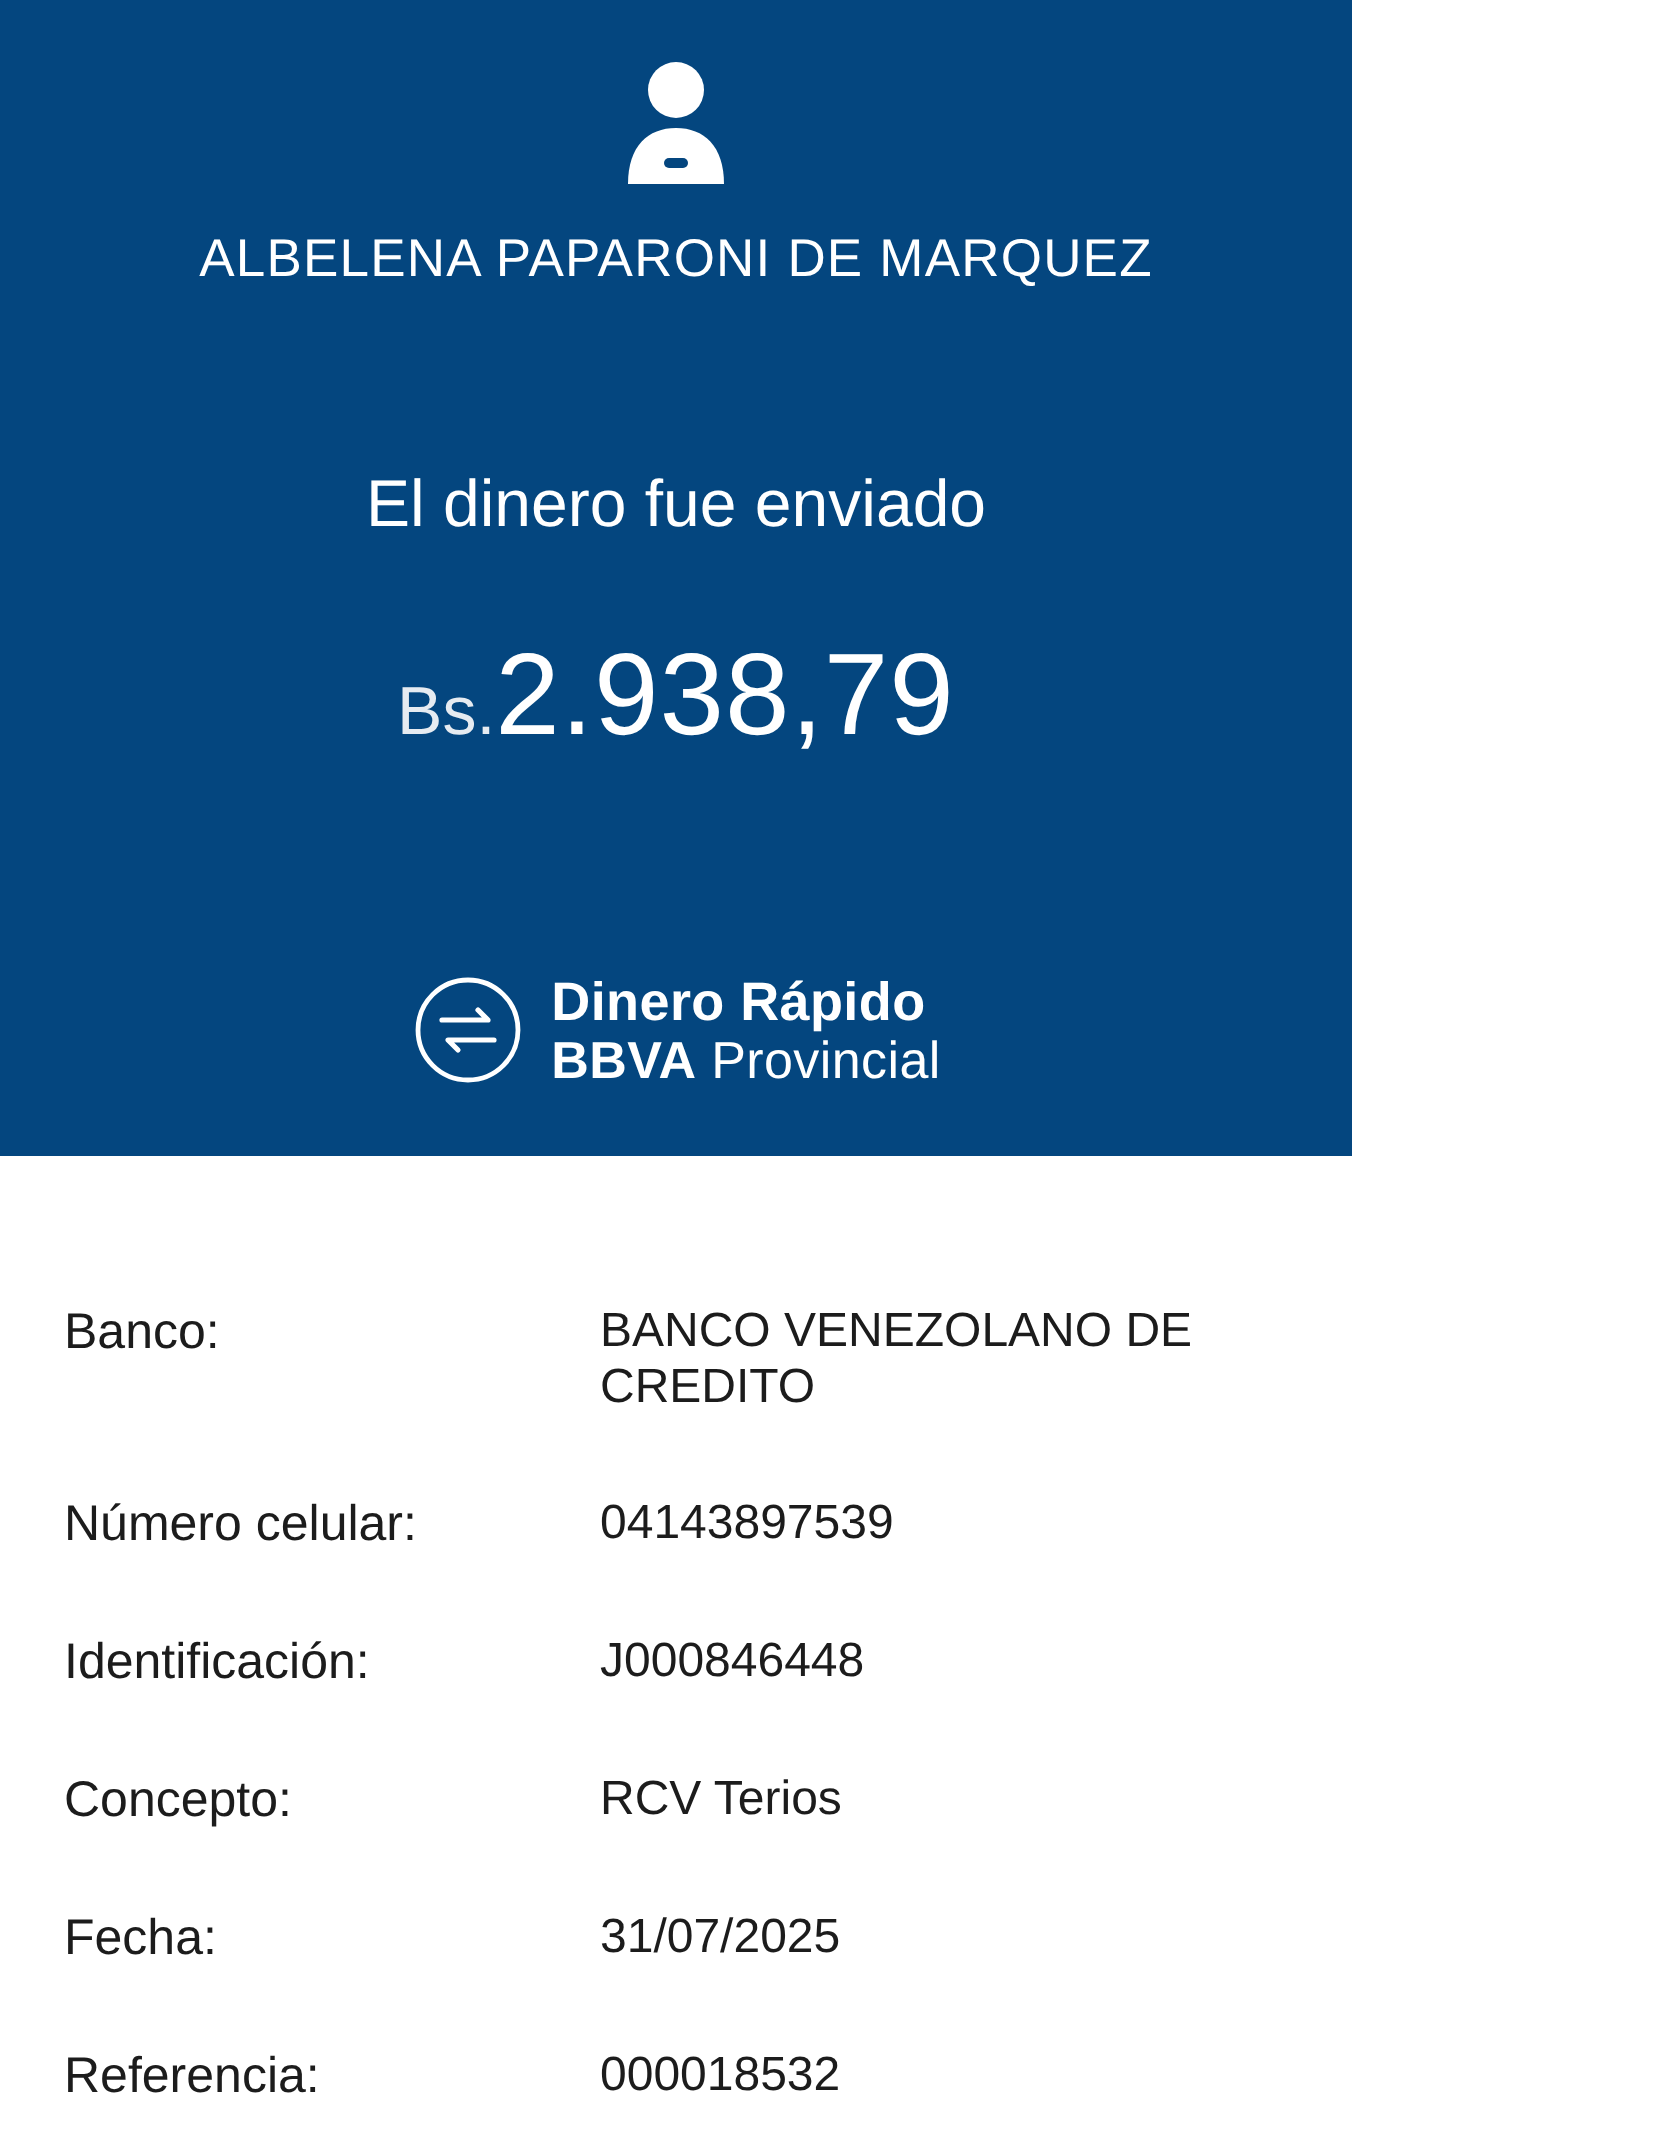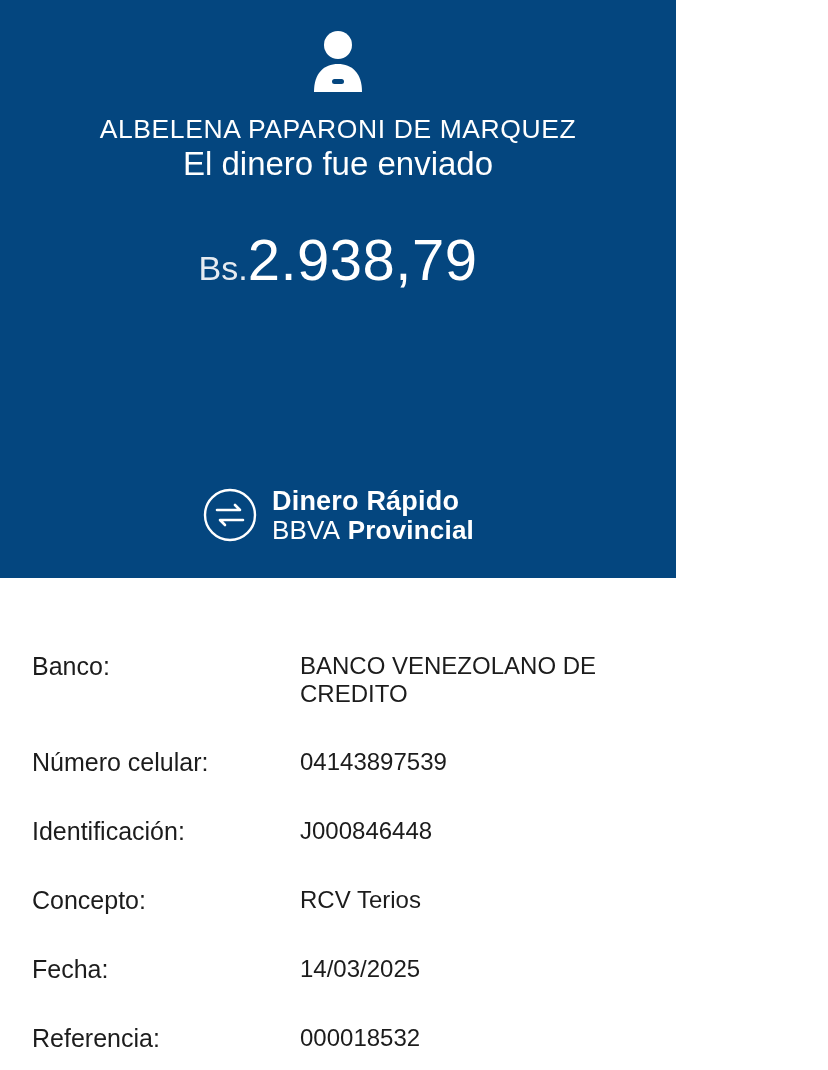--- a/index.html
+++ b/index.html
@@ -38,20 +38,21 @@
   }
   .account-name {
     margin-top: 22px;
     font-size: 26.5px;
     letter-spacing: 0.6px;
     font-weight: 400;
     color: #ffffff;
     text-align: center;
   }
   .status-text {
+    margin-top: 88px;
     font-size: 33px;
     font-weight: 400;
     color: #ffffff;
     text-align: center;
   }
   .amount-row {
     margin-top: 48px;
     display: flex;
     align-items: baseline;
     justify-content: flex-end;
@@ -87,22 +88,22 @@
     font-size: 27px;
     font-weight: 700;
     color: #ffffff;
     letter-spacing: 0.2px;
   }
   .brand-line2 {
     font-size: 26px;
     color: #ffffff;
     letter-spacing: 0.2px;
   }
-  .brand-line2 b { font-weight: 400; }
-  .brand-line2 span.prov { font-weight: 700; margin-top: 32px; }
+  .brand-line2 b { font-weight: 700; }
+  .brand-line2 span.prov { font-weight: 400; margin-top: 32px; }
 
   
   .details {
     flex: 1 1 auto;
     background: #ffffff;
     padding: 34px 32px 0 32px;
   }
   .detail-row {
     display: flex;
     align-items: flex-start;
@@ -188,21 +189,21 @@
       <div class="detail-value">J000846448</div>
     </div>
 
     <div class="detail-row">
       <div class="detail-label">Concepto:</div>
       <div class="detail-value">RCV Terios</div>
     </div>
 
     <div class="detail-row">
       <div class="detail-label">Fecha:</div>
-      <div class="detail-value">14/03/2025</div>
+      <div class="detail-value">31/07/2025</div>
     </div>
 
     <div class="detail-row">
       <div class="detail-label">Referencia:</div>
       <div class="detail-value">000018532</div>
     </div>
 
   </div>
 
 </div>

